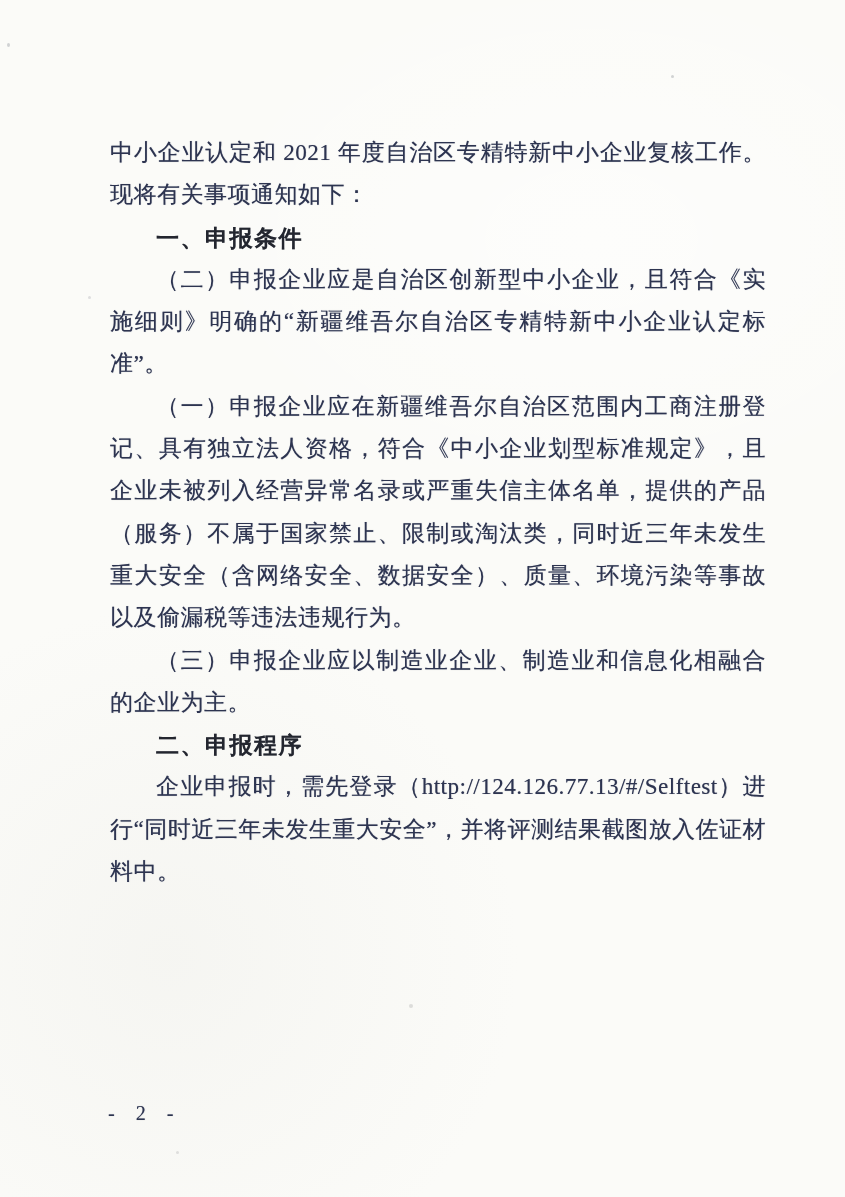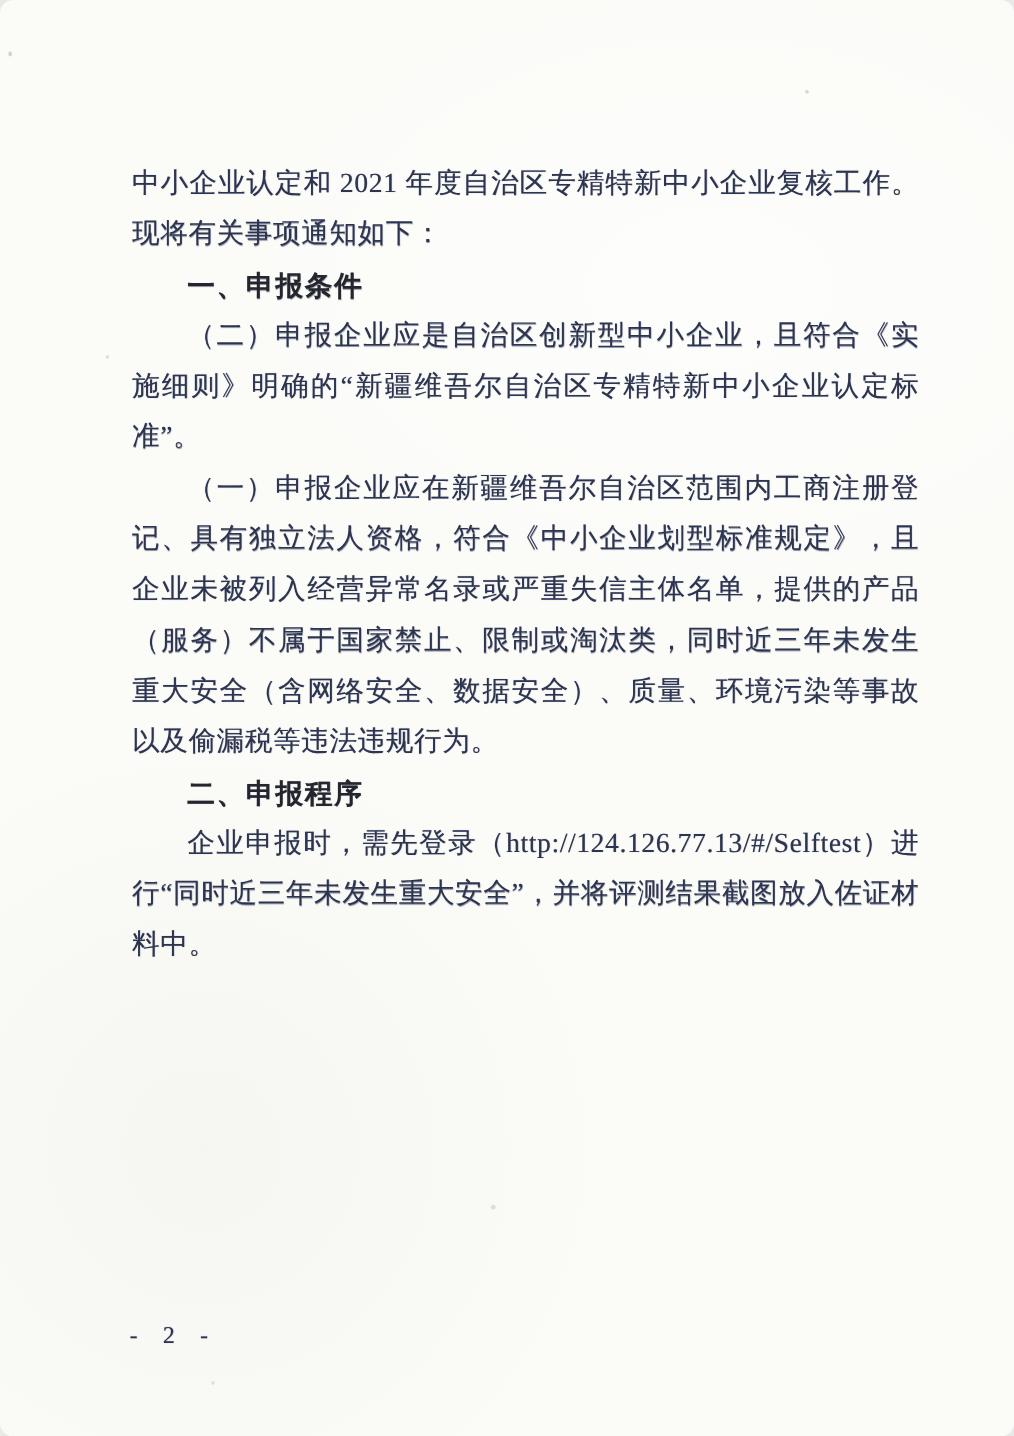--- a/index.html
+++ b/index.html
@@ -11,21 +11,20 @@
     position: relative;
     width: 845px;
     height: 1197px;
     margin: 0 auto;
     background:
       radial-gradient(ellipse 600px 400px at 70% 20%, rgba(255,255,255,0.5), rgba(255,255,255,0) 70%),
       radial-gradient(ellipse 500px 500px at 20% 80%, rgba(235,235,230,0.35), rgba(255,255,255,0) 70%),
       #fbfbf8;
     overflow: hidden;
     font-family: "Liberation Serif", serif;
-    border-radius: 11px;
   }
   .content {
     position: absolute;
     left: 110px;
     top: 132px;
     width: 656px;
     font-size: 23px;
     line-height: 42.3px;
     letter-spacing: 0.5px;
     color: #2d3450;
@@ -72,20 +71,21 @@
 </head>
 <body>
 
 <div class="page">
 
   <div class="content">
     <p class="noindent">中小企业认定和 2021 年度自治区专精特新中小企业复核工作。现将有关事项通知如下：</p>
     <p class="heading">一、申报条件</p>
     <p>（二）申报企业应是自治区创新型中小企业，且符合《实施细则》明确的“新疆维吾尔自治区专精特新中小企业认定标准”。</p>
     <p>（一）申报企业应在新疆维吾尔自治区范围内工商注册登记、具有独立法人资格，符合《中小企业划型标准规定》，且企业未被列入经营异常名录或严重失信主体名单，提供的产品（服务）不属于国家禁止、限制或淘汰类，同时近三年未发生重大安全（含网络安全、数据安全）、质量、环境污染等事故以及偷漏税等违法违规行为。</p>
+    <p>（三）申报企业应以制造业企业、制造业和信息化相融合的企业为主。</p>
     <p class="heading">二、申报程序</p>
     <p>企业申报时，需先登录（http://124.126.77.13/#/Selftest）进行“同时近三年未发生重大安全”，并将评测结果截图放入佐证材料中。</p>
   </div>
 
   <div class="page-number">- 2 -</div>
 
   <div class="speck s1"></div>
   <div class="speck s2"></div>
   <div class="speck s3"></div>
   <div class="speck s4"></div>

